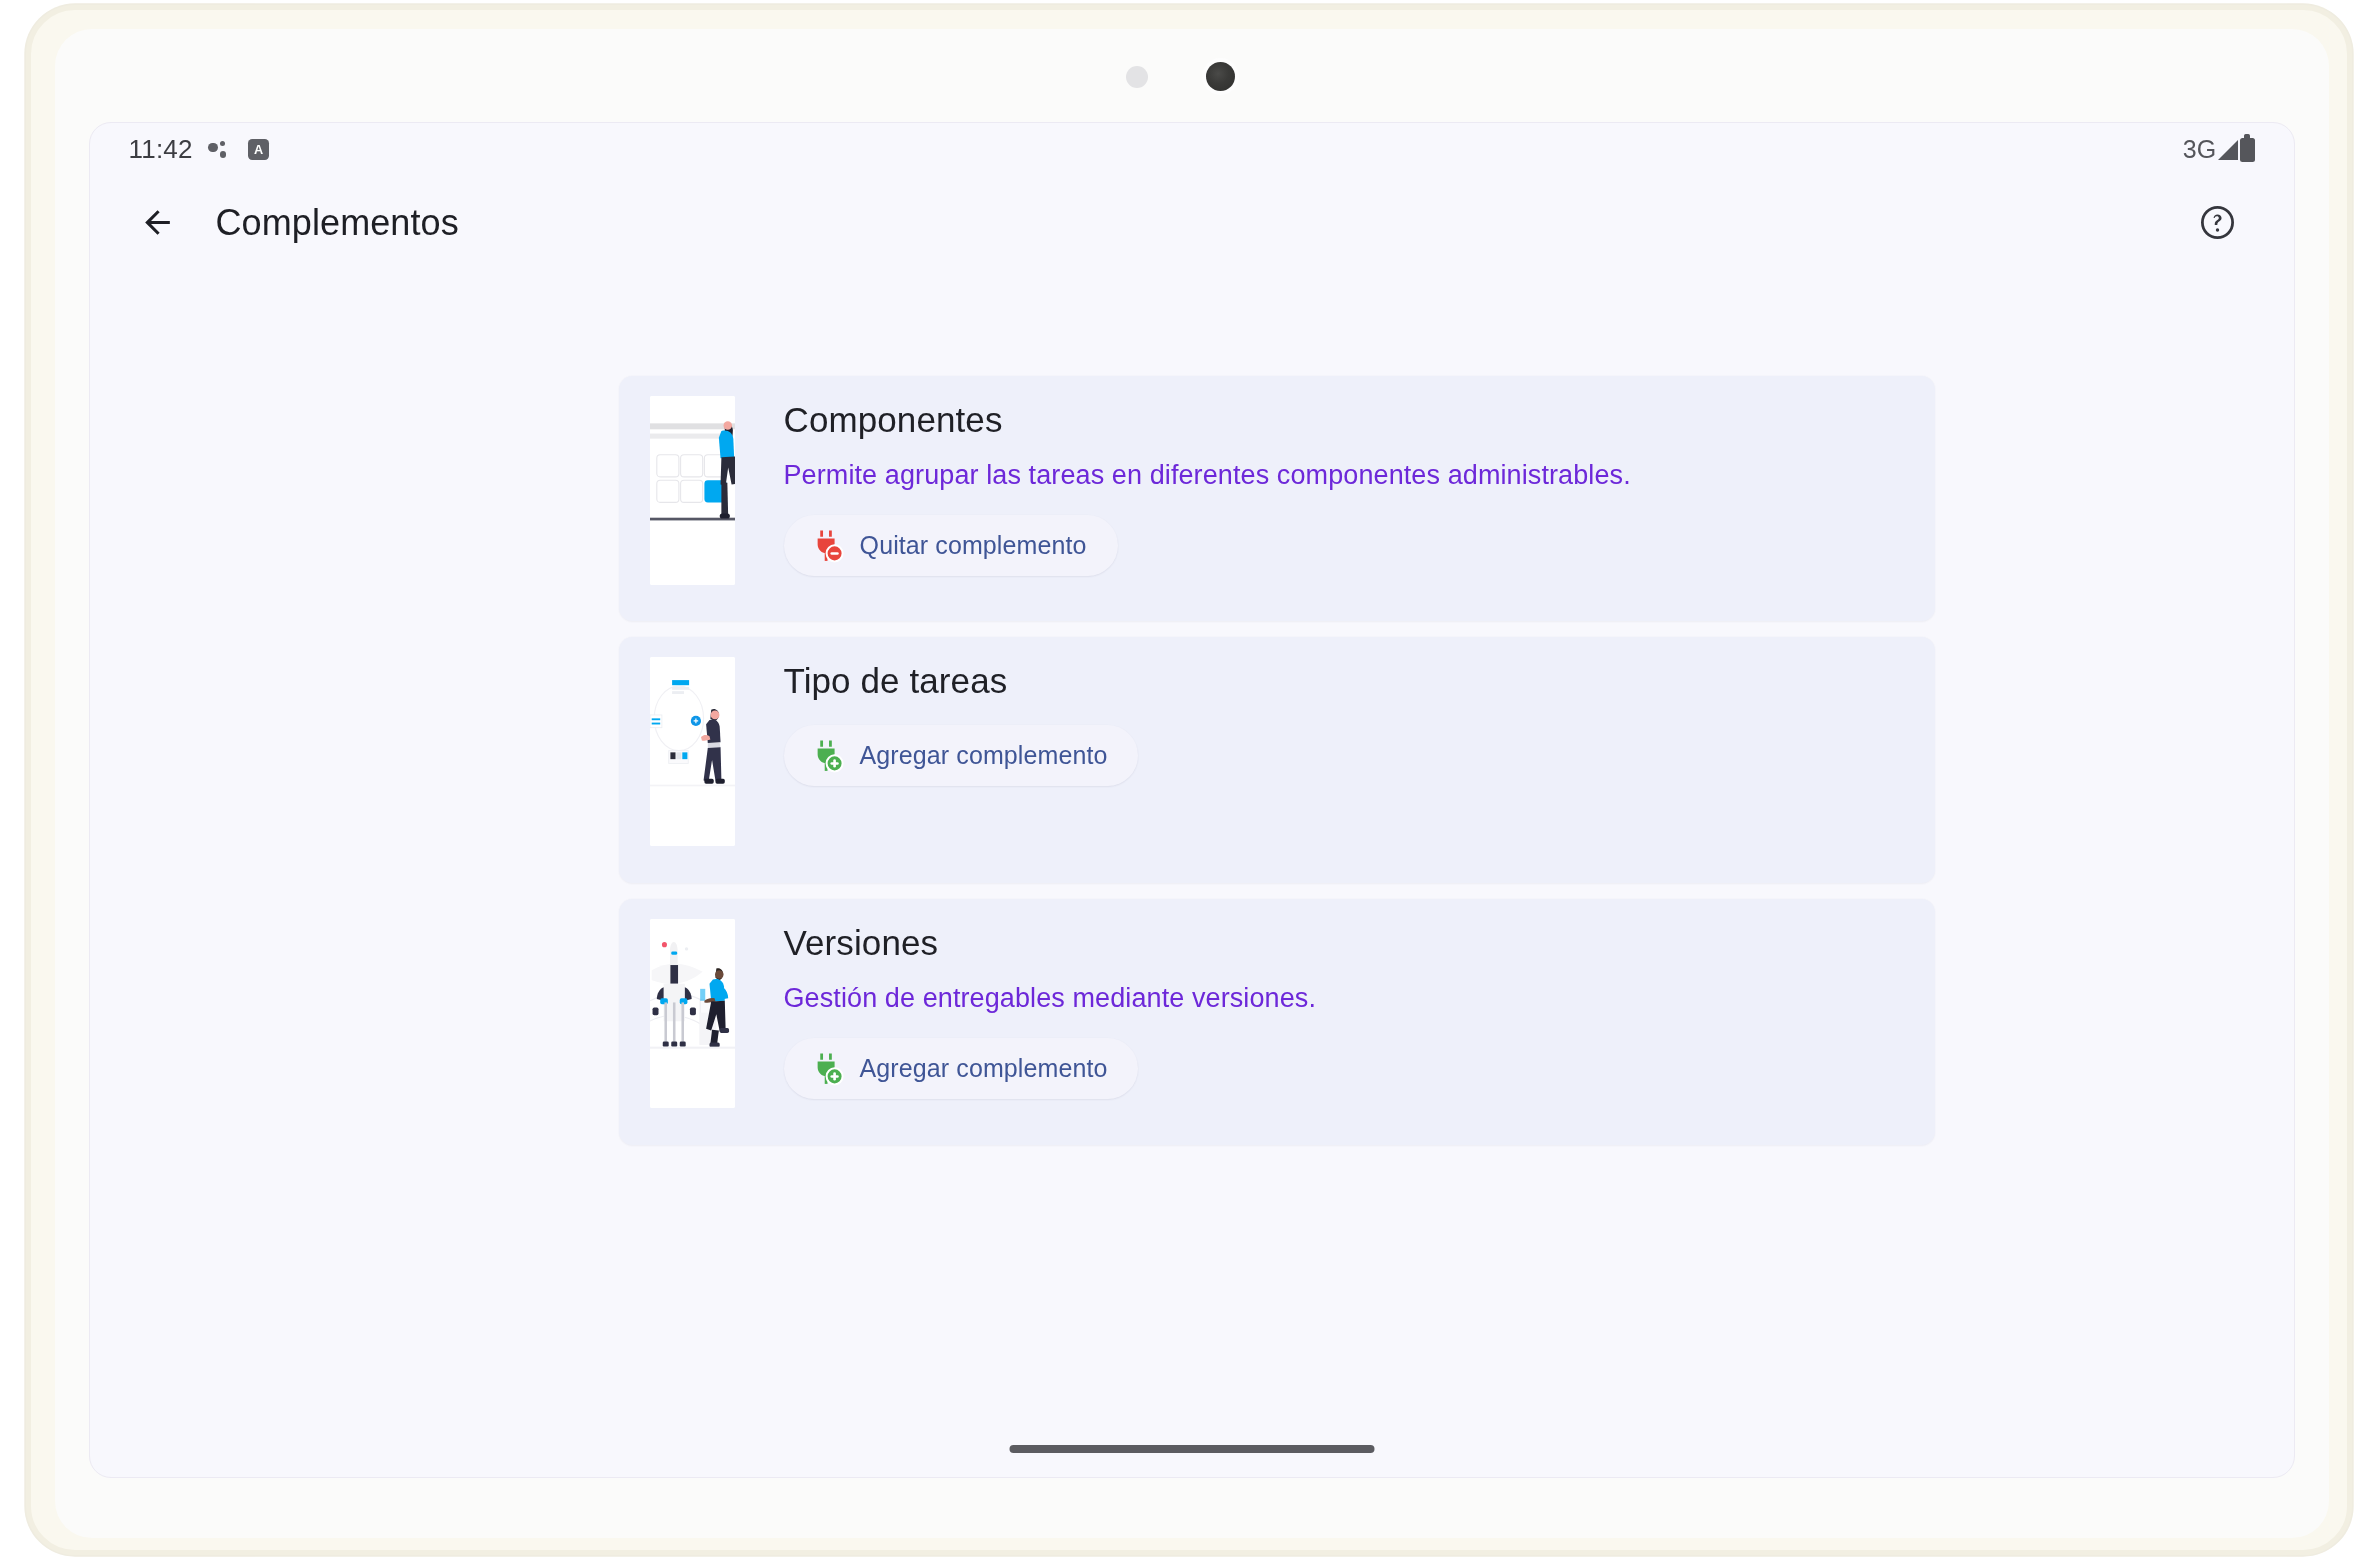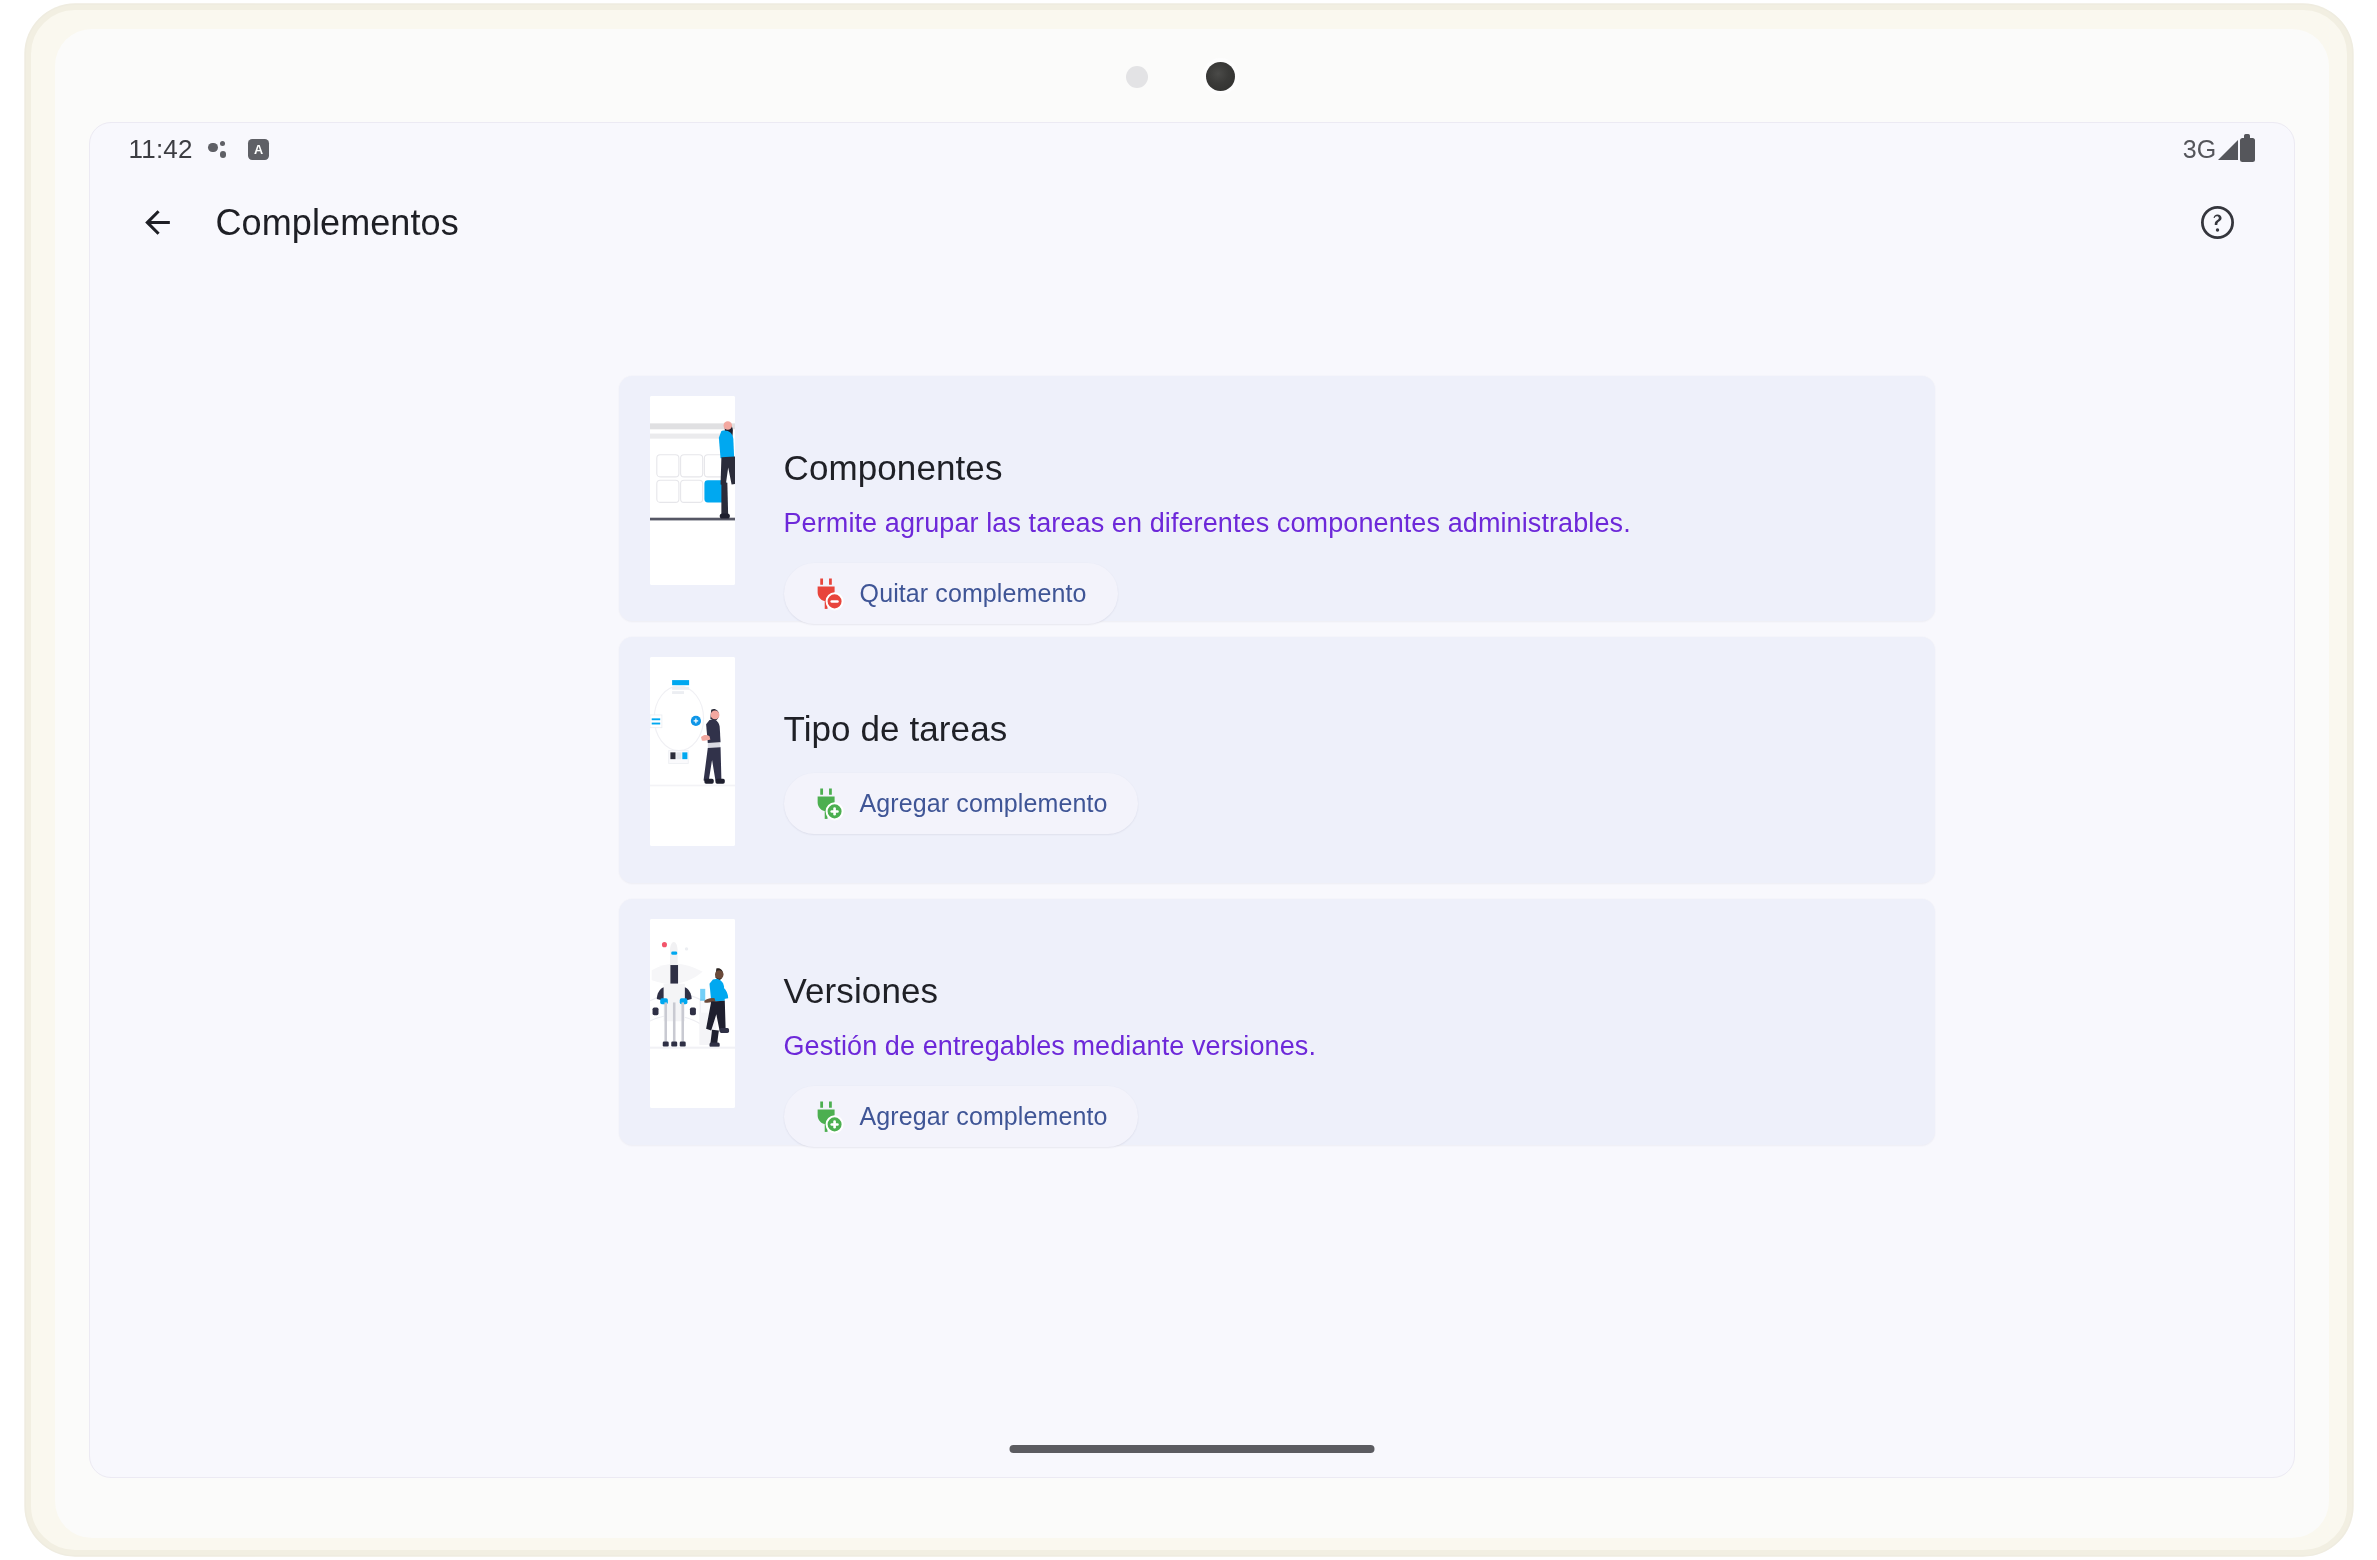--- a/index.html
+++ b/index.html
@@ -140,21 +140,21 @@
 
   .thumb {
     width: 85px; height: 189px;
     background: #ffffff;
     flex: 0 0 auto;
     position: relative;
     overflow: hidden;
     border-radius: 1.7px;
   }
 
-  .card-body { margin-left: 49px; padding-top: 5.1px; flex: 1; margin-top: 48px; }
+  .card-body { margin-left: 49px; padding-top: 5.1px; flex: 1; }
   .card-title {
     font-size: 35px; color: #1f2026; line-height: 1.1; letter-spacing: 0.1px;
   }
   .card-desc {
     font-size: 27px; color: #6d28d9; margin-top: 20.4px; letter-spacing: 0.1px;
   }
 
   .pill-btn {
     margin-top: 24px;
     display: inline-flex; align-items: center; gap: 13.6px;

